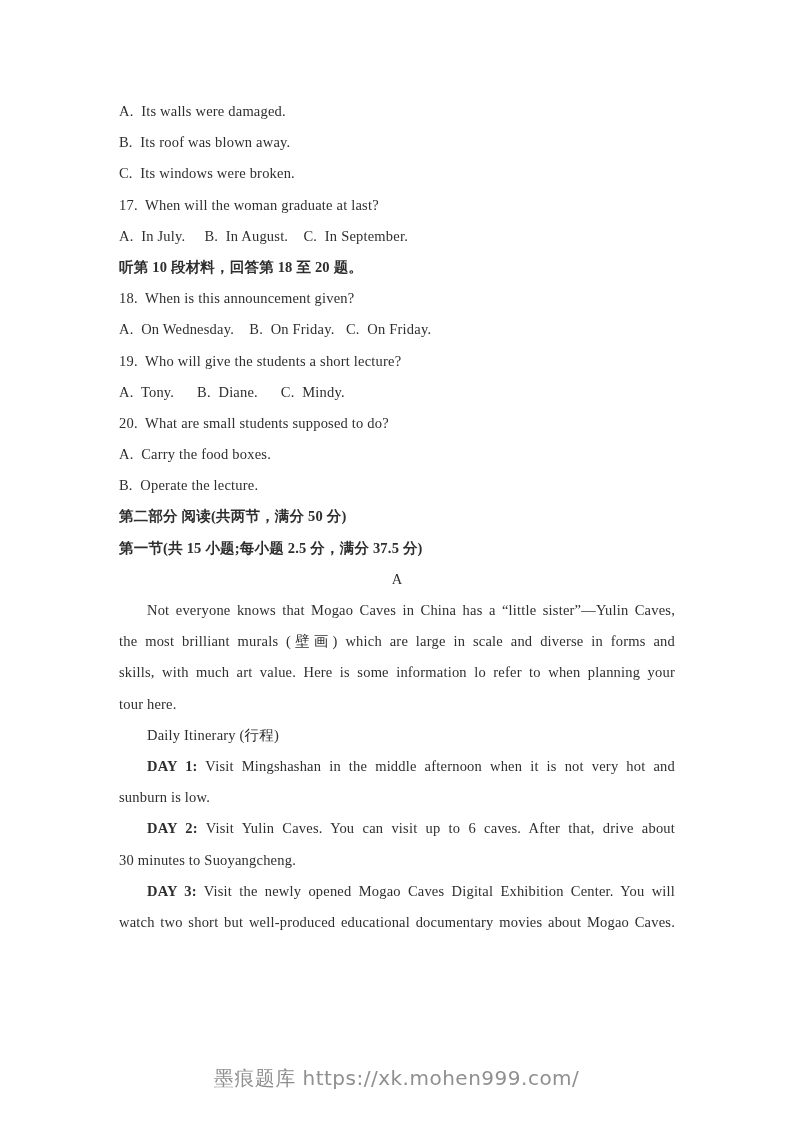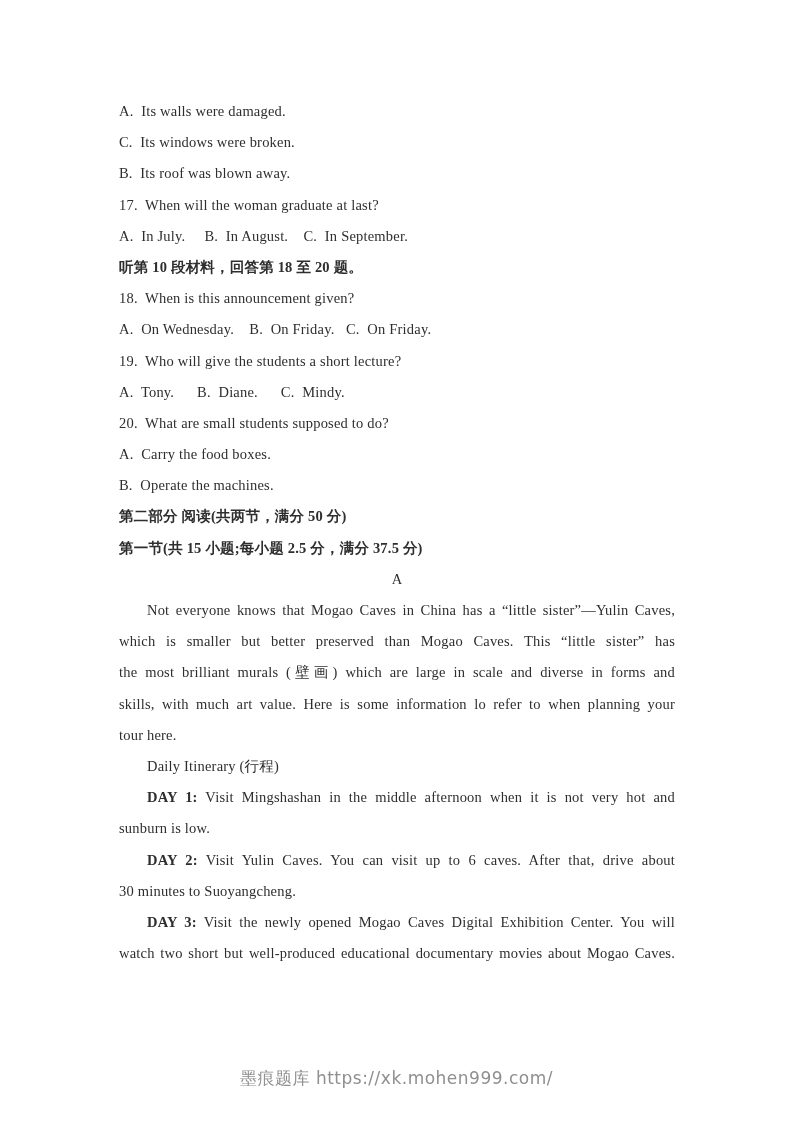--- a/index.html
+++ b/index.html
@@ -36,49 +36,48 @@
     text-justify: inter-word;
   }
   .b { font-weight: bold; }
   .footer {
     position: absolute;
     left: 0;
     top: 1064px;
     width: 100%;
     text-align: center;
     font-family: "DejaVu Sans", "Liberation Sans", sans-serif;
-    font-size: 17px;
+    font-size: 20px;
     line-height: 28px;
     color: #8f8f8f;
     letter-spacing: 0.5px;
   }
 </style>
 </head>
 <body>
 
 <div class="page">
   <div class="content" id="content">
       <div class="line">A.  Its walls were damaged.</div>
+      <div class="line">B.  Its roof was blown away.</div>
       <div class="line">C.  Its windows were broken.</div>
-      <div class="line">B.  Its roof was blown away.</div>
       <div class="line">17.  When will the woman graduate at last?</div>
       <div class="line">A.  In July.     B.  In August.    C.  In September.</div>
       <div class="line bold">听第 10 段材料，回答第 18 至 20 题。</div>
       <div class="line">18.  When is this announcement given?</div>
       <div class="line">A.  On Wednesday.    B.  On Friday.   C.  On Friday.</div>
       <div class="line">19.  Who will give the students a short lecture?</div>
       <div class="line">A.  Tony.      B.  Diane.      C.  Mindy.</div>
       <div class="line">20.  What are small students supposed to do?</div>
       <div class="line">A.  Carry the food boxes.</div>
-      <div class="line">B.  Operate the machines.</div>
+      <div class="line">B.  Operate the lecture.</div>
       <div class="line bold">第二部分 阅读(共两节，满分 50 分)</div>
       <div class="line bold">第一节(共 15 小题;每小题 2.5 分，满分 37.5 分)</div>
       <div class="line center">A</div>
       <div class="line indent fill">Not everyone knows that Mogao Caves in China has a “little sister”—Yulin Caves,</div>
-      <div class="line fill">which is smaller but better preserved than Mogao Caves. This “little sister” has</div>
       <div class="line fill">the most brilliant murals (壁画) which are large in scale and diverse in forms and</div>
       <div class="line fill">skills, with much art value. Here is some information lo refer to when planning your</div>
       <div class="line">tour here.</div>
       <div class="line indent">Daily Itinerary (行程)</div>
       <div class="line indent fill"><span class="b">DAY 1:</span><span> Visit Mingshashan in the middle afternoon when it is not very hot and</span></div>
       <div class="line">sunburn is low.</div>
       <div class="line indent fill"><span class="b">DAY 2:</span><span> Visit Yulin Caves. You can visit up to 6 caves. After that, drive about</span></div>
       <div class="line">30 minutes to Suoyangcheng.</div>
       <div class="line indent fill"><span class="b">DAY 3:</span><span> Visit the newly opened Mogao Caves Digital Exhibition Center. You will</span></div>
       <div class="line fill">watch two short but well-produced educational documentary movies about Mogao Caves.</div>

